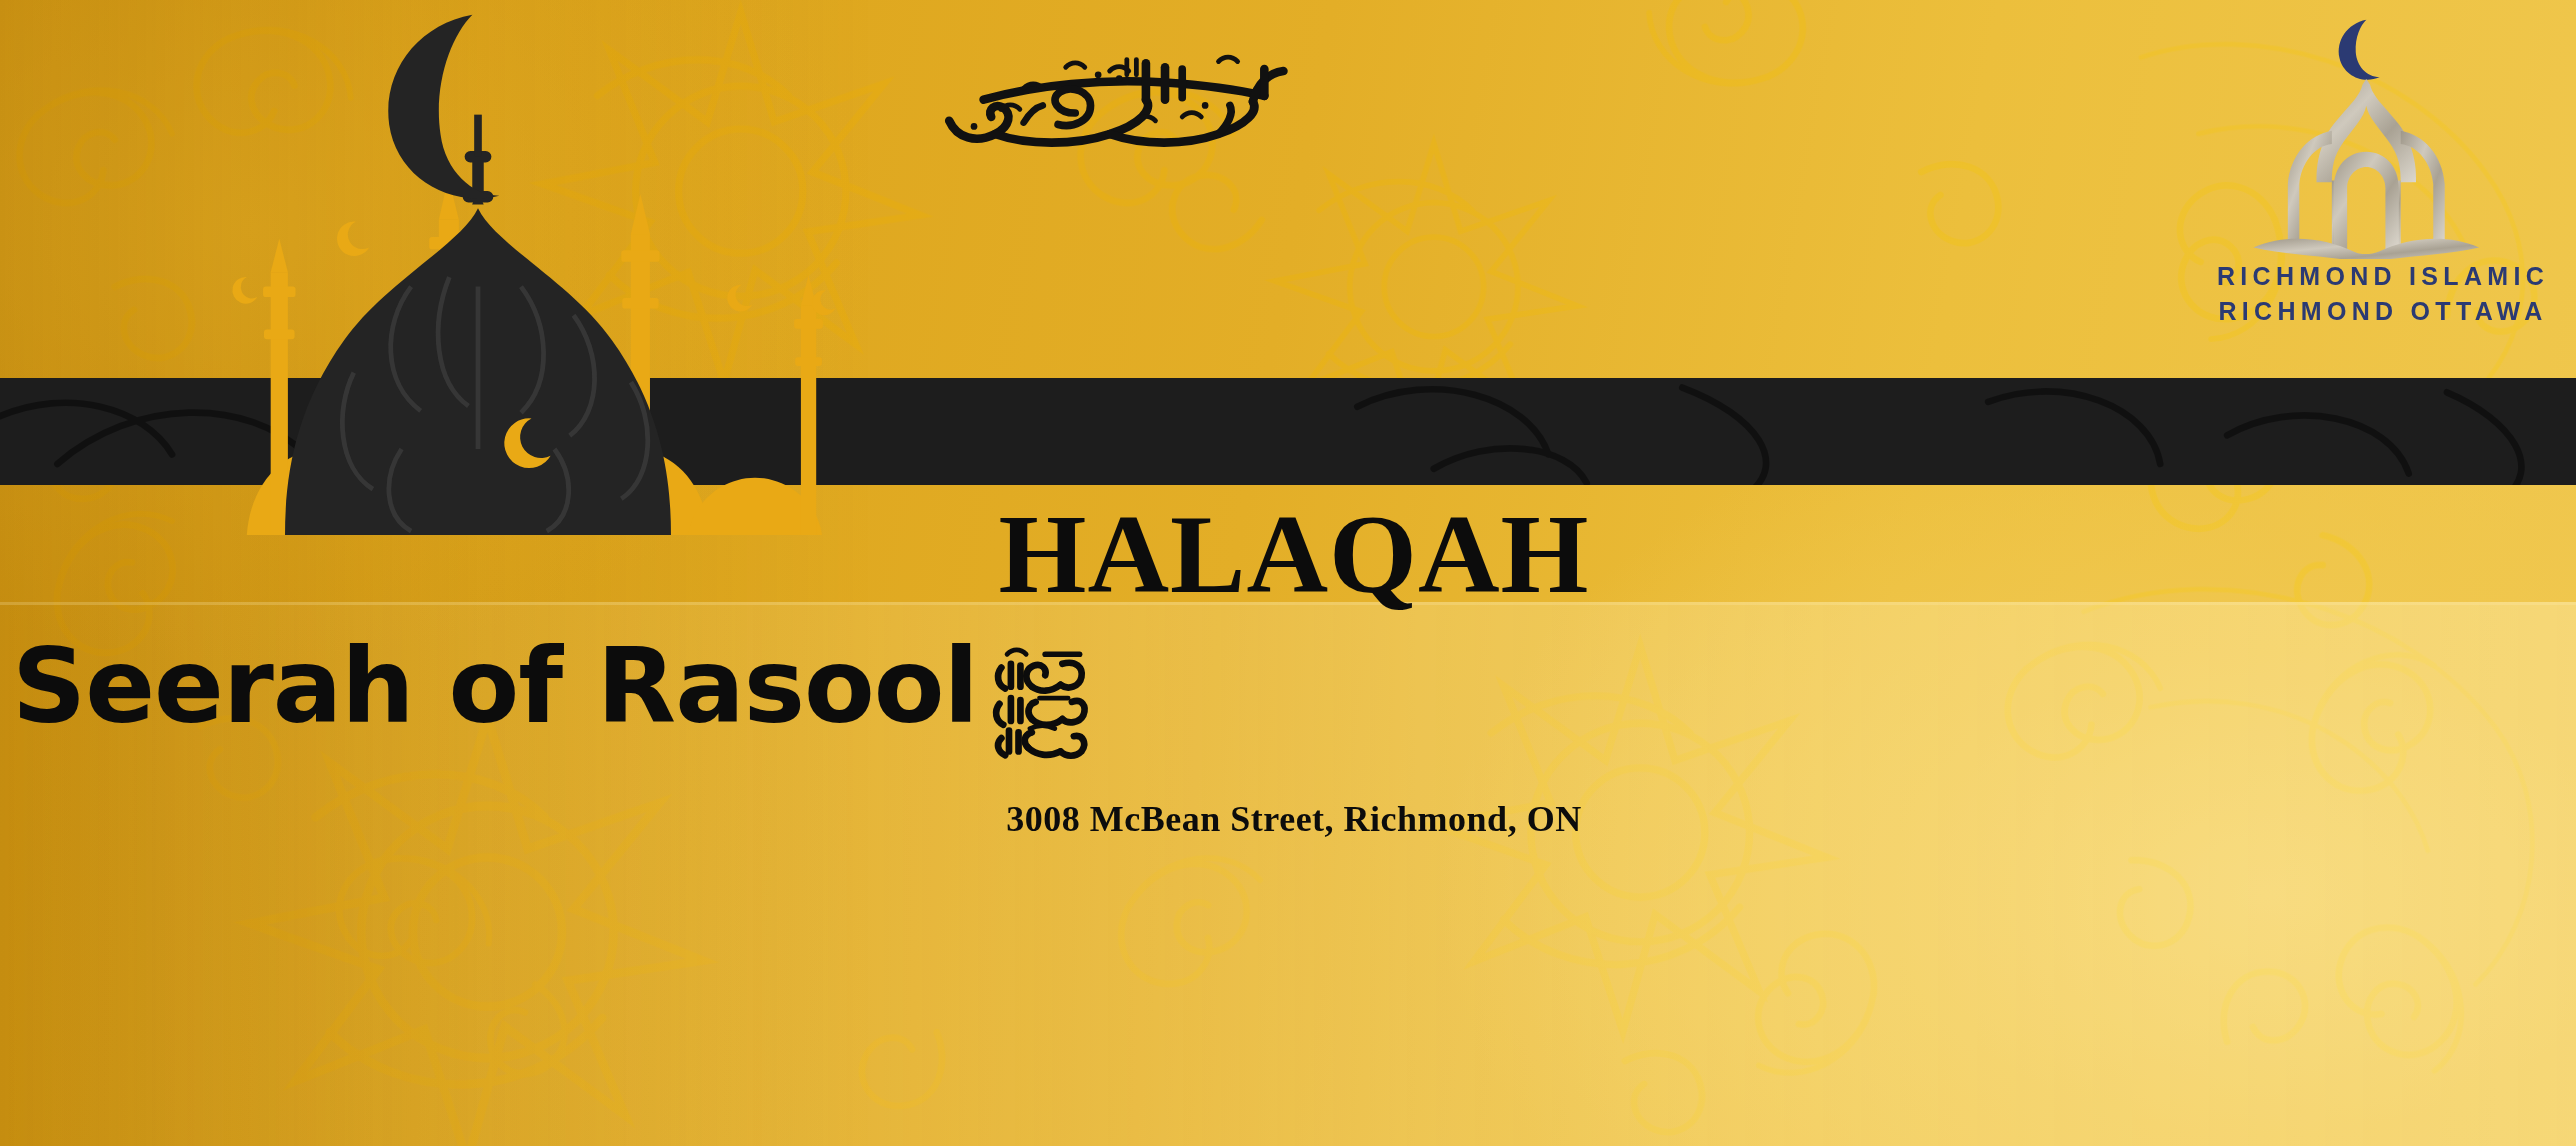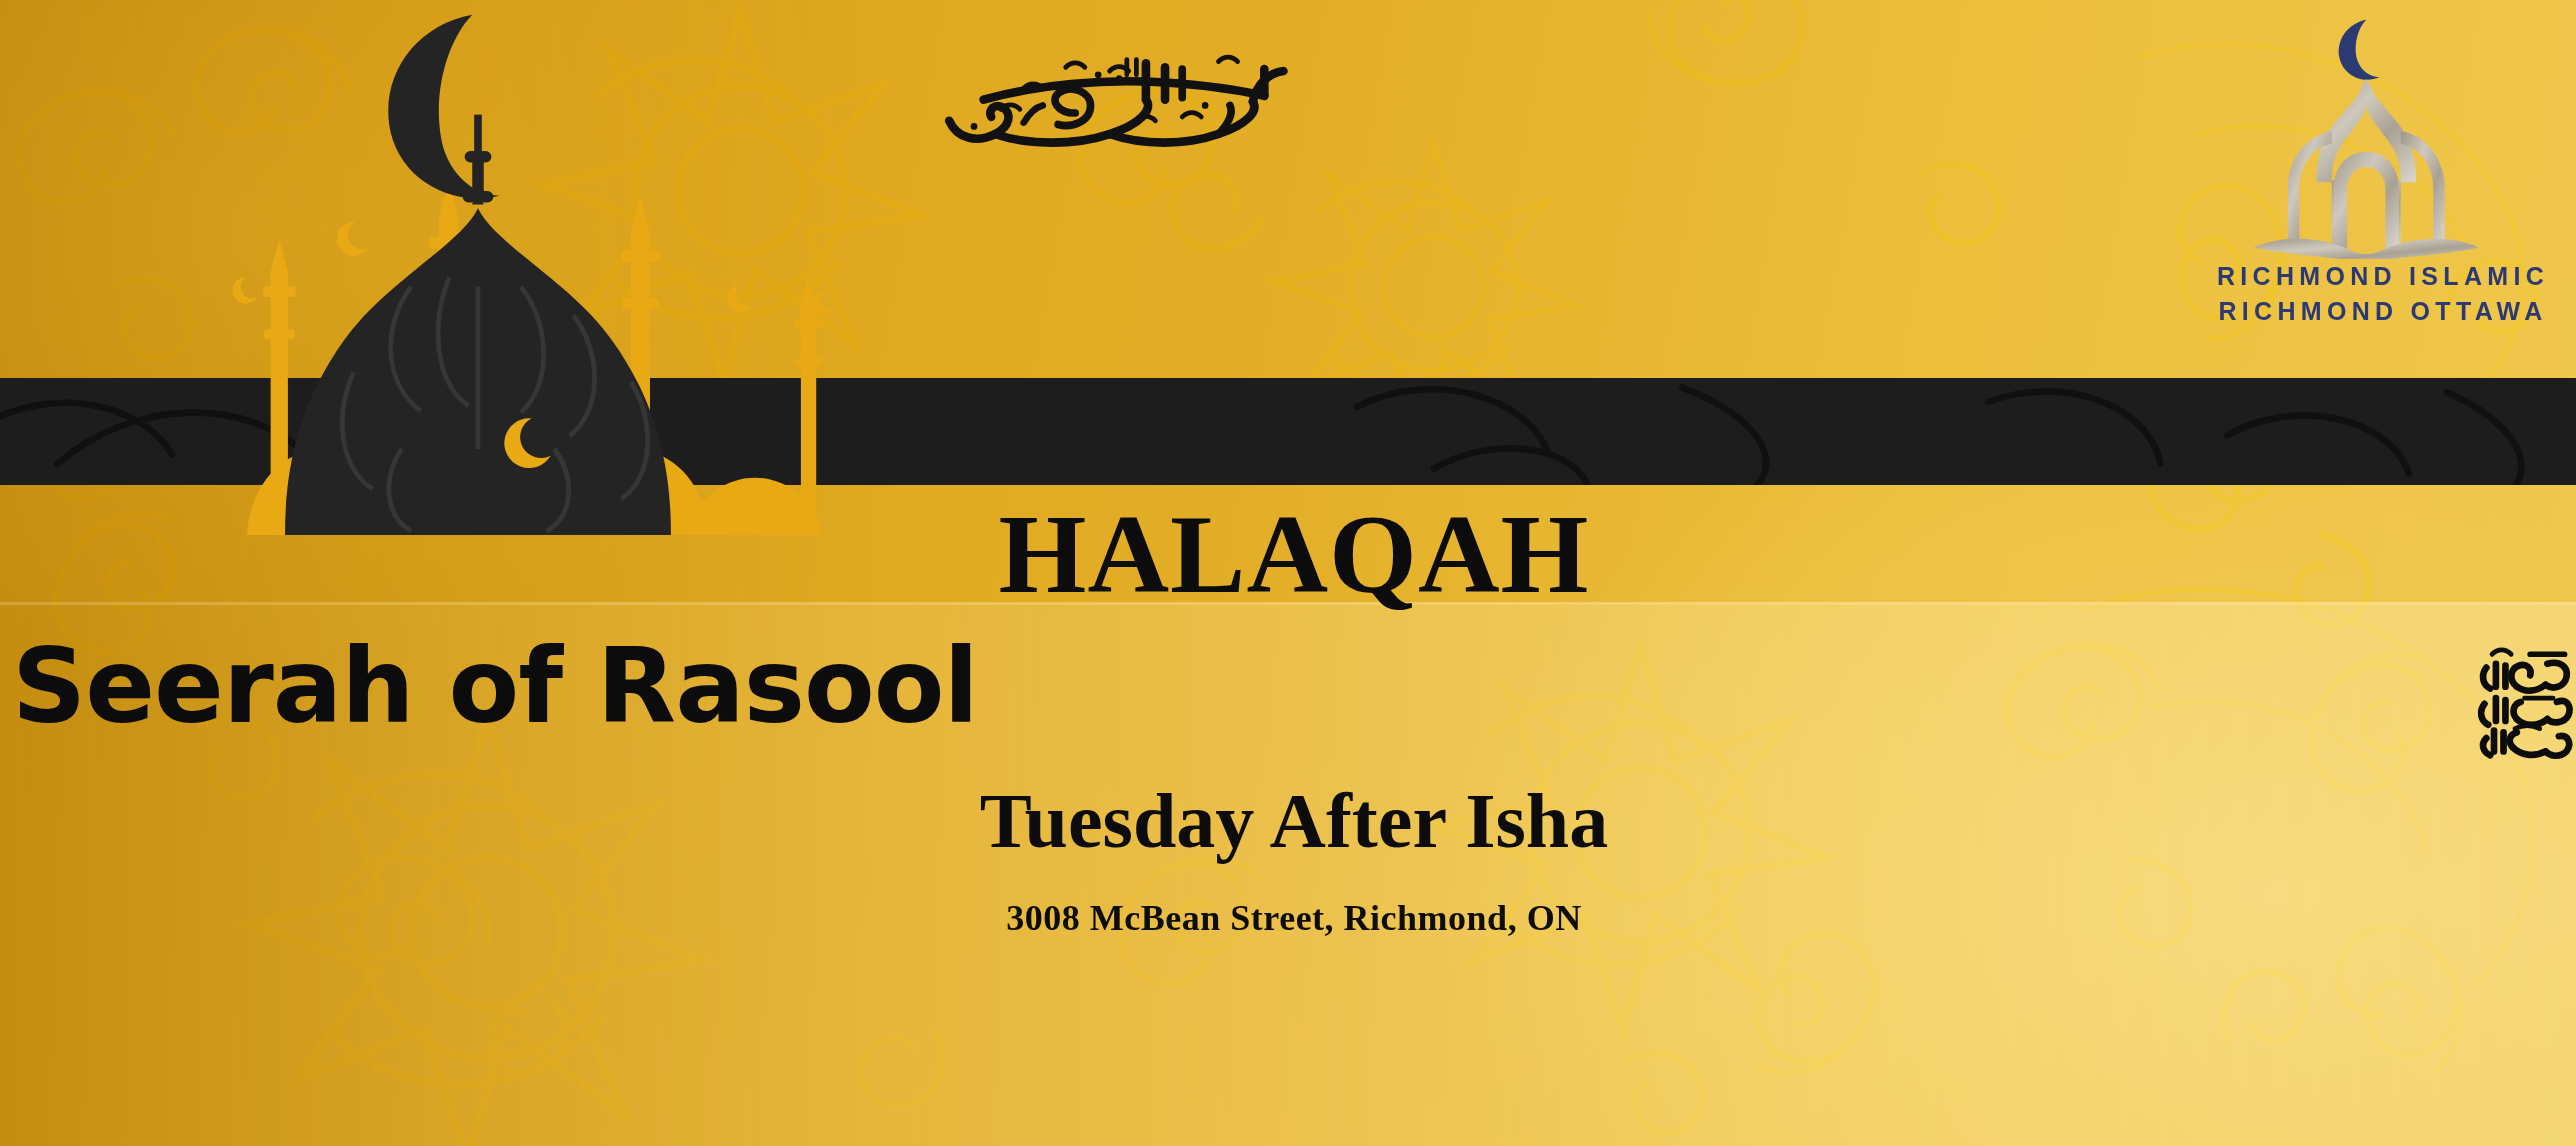--- a/index.html
+++ b/index.html
@@ -89,21 +89,21 @@
   }
   .t-halaqah{
     font-family:"Liberation Serif", serif;
     font-weight:bold;
     font-size:113px;
     line-height:1;
     letter-spacing:1px;
     margin:0;
   }
   .t-seerah-row{
-    display:flex;align-items:flex-start;justify-content:space-between;
+    display:flex;align-items:flex-start;justify-content:flex-start;
     gap:10px;margin-top:25px;
   }
   .t-seerah{
     font-family:"DejaVu Sans", sans-serif;
     font-weight:bold;
     font-size:103px;
     line-height:1;
     letter-spacing:-1px;
     margin:0;
   }
@@ -456,18 +456,17 @@
           <path d="M76 118 C64 124 50 122 42 114" stroke-width="7"></path>
           <path d="M42 114 C36 108 38 100 46 98" stroke-width="7"></path>
           <path d="M32 98 L32 118" stroke-width="7"></path>
           <path d="M22 96 L22 118" stroke-width="7"></path>
           <path d="M14 104 C8 110 10 118 18 122" stroke-width="7"></path>
           <path d="M44 94 C52 90 62 90 70 94" stroke-width="5"></path>
         </g>
       </svg>
     </div>
 
-    <div class="t-when">Tuesday After Isha</div>
     <div class="t-address">3008 McBean Street, Richmond, ON</div>
   </div>
 
 </div>
 
 
 </body></html>

